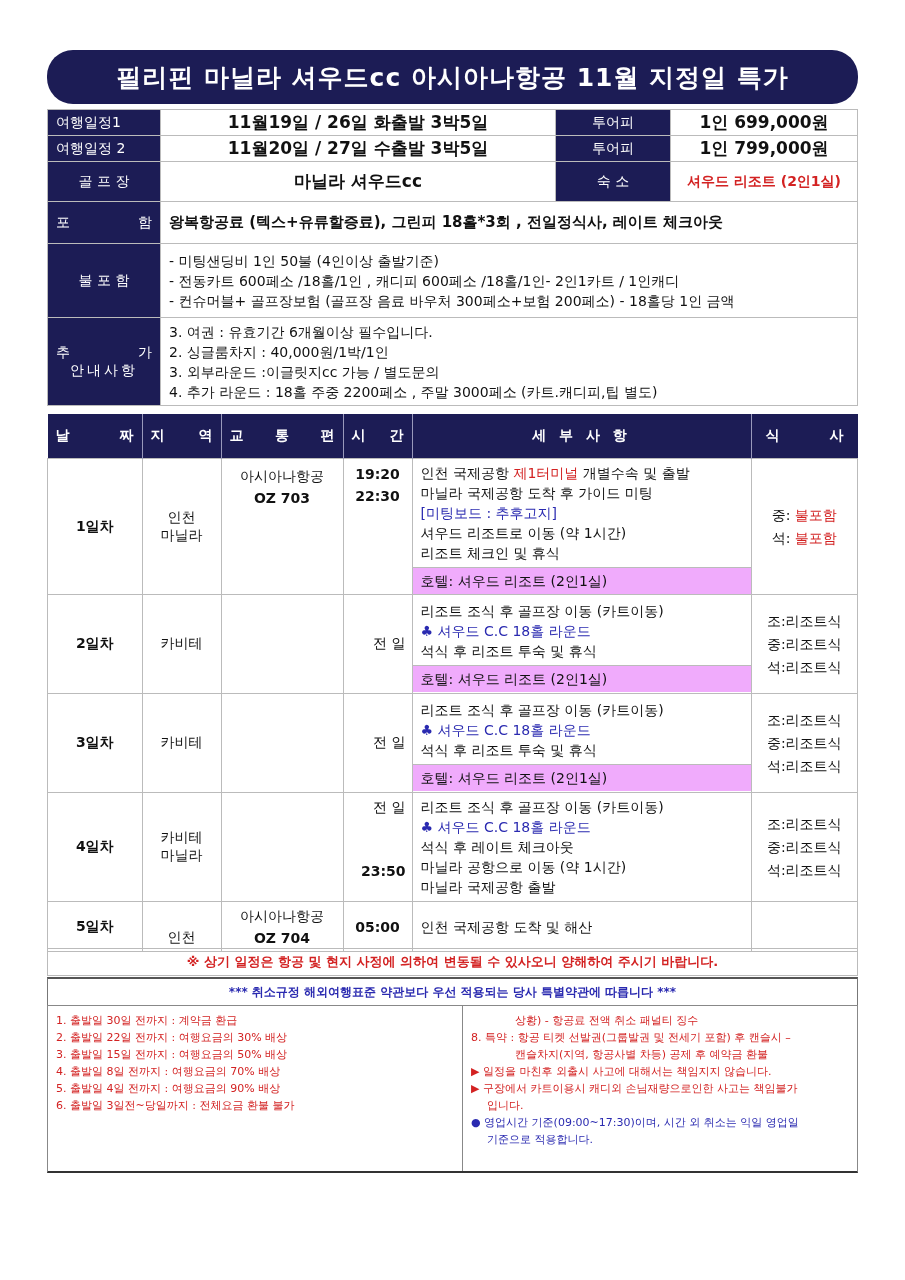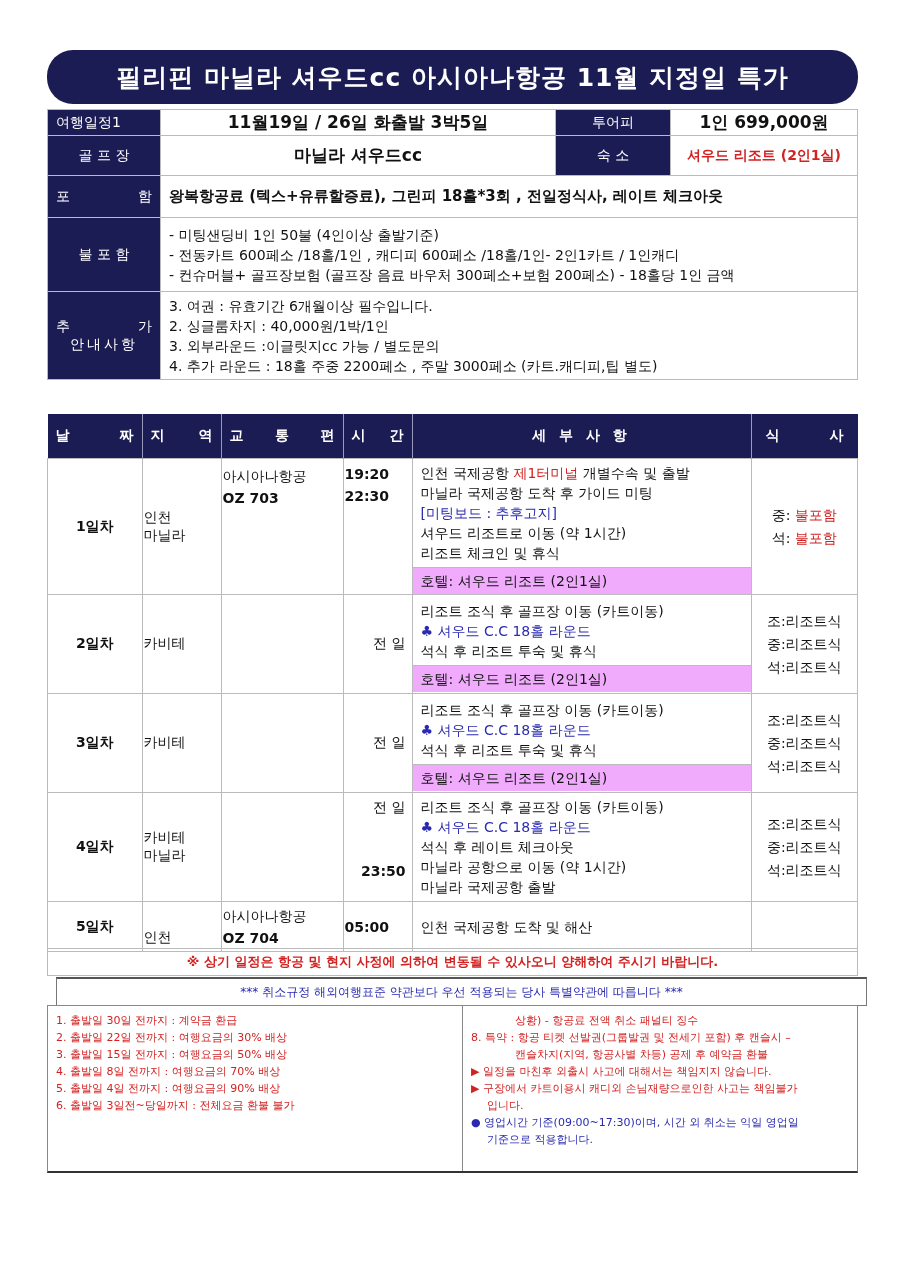--- a/index.html
+++ b/index.html
@@ -13,46 +13,52 @@
   .info td.big { text-align: center; font-size: 17px; font-weight: bold; }
   .info td.lbl2 { width: 98px; text-align: center; font-size: 14px; }
   .red { color: #d32222; }
   .blue { color: #2a2ab0; }
   .spread { display: flex; justify-content: space-between; }
   .list-lines div { line-height: 20px; }
   .sched { position: absolute; left: 47px; top: 414px; width: 811px; }
   .sched th { height: 44px; font-size: 14px; font-weight: bold; border-right: 1px solid #9999bb; padding: 0 8px; }
   .sched td { border: 1px solid #bbbbbb; font-size: 14px; vertical-align: middle; }
   .day { text-align: center; font-weight: bold; font-size: 15px; }
-  .center { }
+  .center { text-align: center; }
   .time { text-align: right; padding-right: 6px; }
   .detail { padding: 0; }
   .detail .lines { padding: 4px 8px; line-height: 20px; }
   .hotel { background: #f0abfc; border-top: 1px solid #bbbbbb; padding: 3px 8px; line-height: 20px; }
   .meals { text-align: center; line-height: 23px; }
   .notice { position: absolute; left: 47px; top: 948px; width: 809px; height: 26px; border: 1px solid #bbbbbb; text-align: center; font-size: 13px; font-weight: bold; line-height: 26px; }
-  .cancel-banner { position: absolute; left: 56px; top: 977px; width: 809px; height: 26px; border: 1px solid #777; border-top: 2px solid #555; text-align: center; font-size: 12px; font-weight: normal; line-height: 26px; }
+  .cancel-banner { position: absolute; left: 47px; top: 977px; width: 809px; height: 26px; border: 1px solid #777; border-top: 2px solid #555; text-align: center; font-size: 12px; font-weight: bold; line-height: 26px; }
   .cancel-box { position: absolute; left: 47px; top: 1005px; width: 809px; height: 165px; border: 1px solid #888; border-bottom: 2px solid #333; display: flex; font-size: 11px; }
   .cancel-left { width: 398px; border-right: 1px solid #888; padding: 6px 8px; line-height: 17px; }
   .cancel-right { flex: 1; padding: 6px 8px; line-height: 17px; }
   .indent { padding-left: 44px; }
   .ind2 { padding-left: 16px; }
 </style>
 </head>
 <body>
 
 <div class="title-bar navy">필리핀 마닐라 셔우드cc 아시아나항공 11월 지정일 특가</div>
 
 <table class="info">
   <tbody>
       <tr style="height:26px">
     <td class="lbl navy">여행일정1</td>
     <td class="big">11월19일 / 26일 화출발 3박5일</td>
     <td class="lbl2 navy">투어피</td>
     <td class="big" style="width:170px">1인 699,000원</td>
+  </tr>
+  <tr style="height:26px">
+    <td class="lbl navy">여행일정 2</td>
+    <td class="big">11월20일 / 27일 수출발 3박5일</td>
+    <td class="lbl2 navy">투어피</td>
+    <td class="big">1인 799,000원</td>
   </tr>
   <tr style="height:40px">
     <td class="lbl navy" style="text-align:center">골 프 장</td>
     <td class="big">마닐라 셔우드cc</td>
     <td class="lbl2 navy">숙 소</td>
     <td class="red" style="text-align:center;font-weight:bold;font-size:14px">셔우드 리조트 (2인1실)</td>
   </tr>
   <tr style="height:42px">
     <td class="lbl navy">
       <div class="spread">

